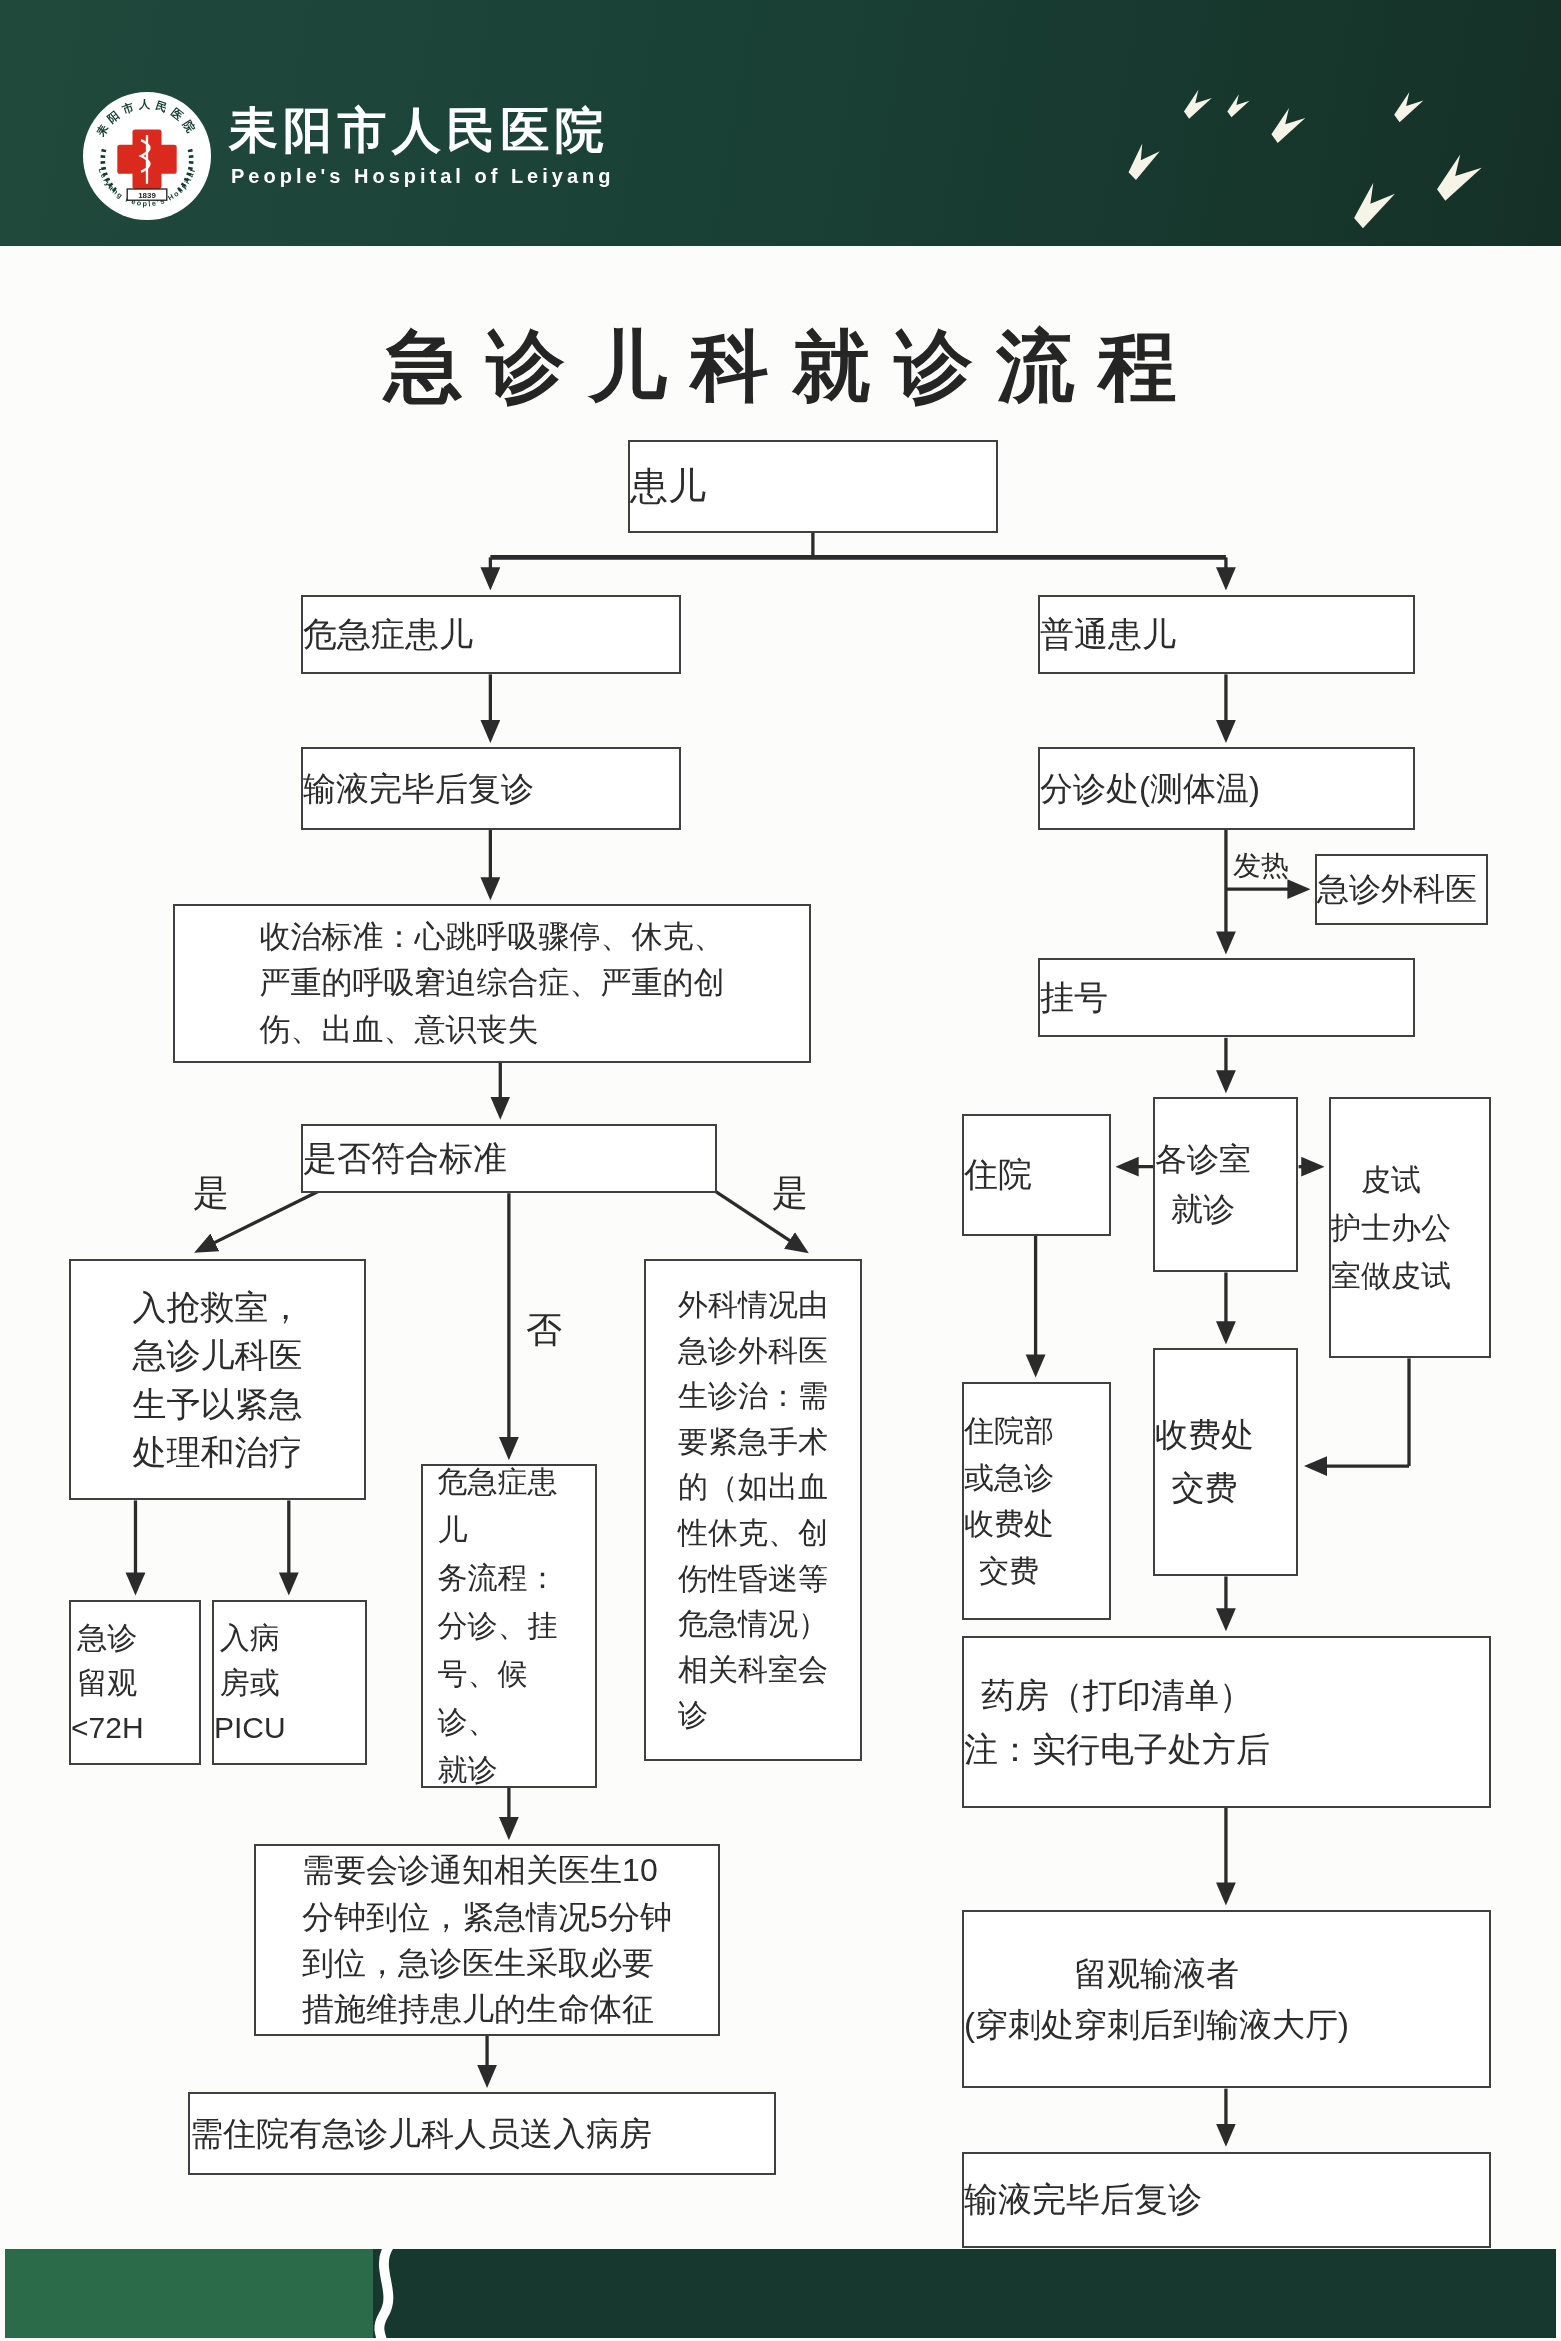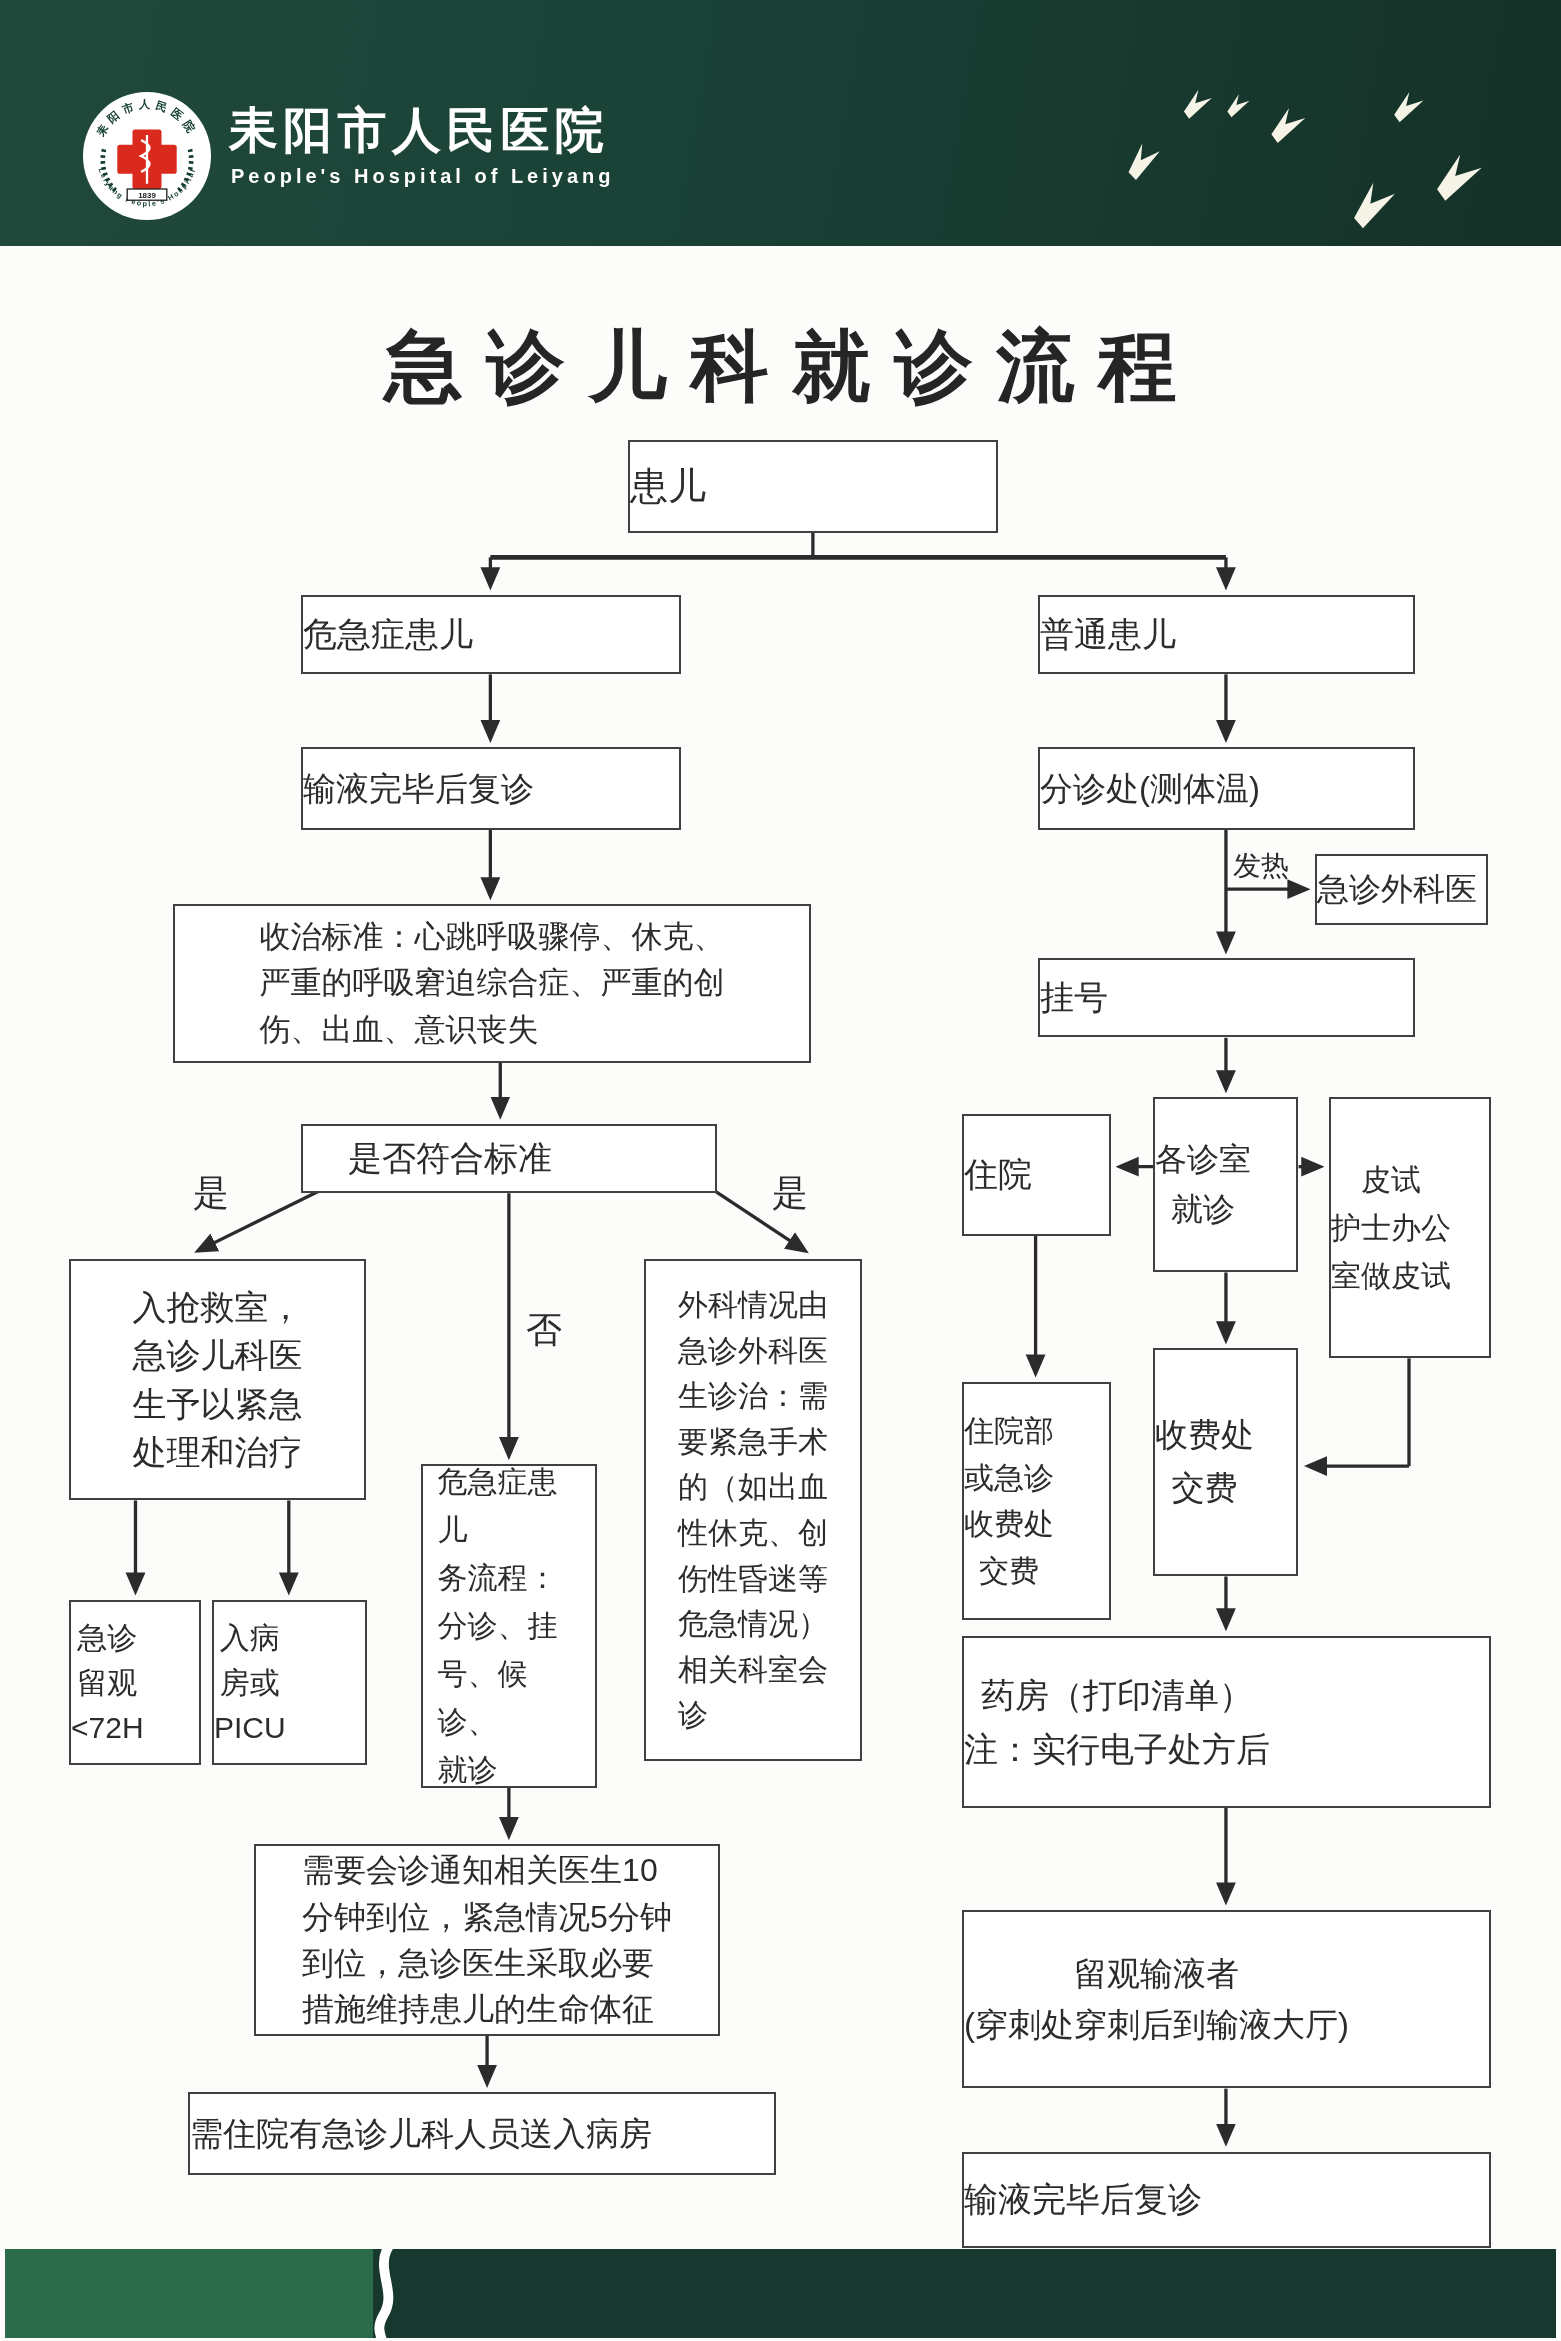--- a/index.html
+++ b/index.html
@@ -140,21 +140,21 @@
   <div class="node" style="left:301px;top:747px;width:380px;height:83px;font-size:33px;">
     <span>输液完毕后复诊</span>
     </div>
 
   <div class="node leftal" style="left:173px;top:904px;width:638px;height:159px;font-size:31px;padding:9.3px 17px;">
     <span style="line-height:1.5;">收治标准：心跳呼吸骤停、休克、
 严重的呼吸窘迫综合症、严重的创
 伤、出血、意识丧失</span>
     </div>
 
-  <div class="node" style="left:301px;top:1124px;width:416px;height:69px;font-size:34px;padding-left:45px;">
+  <div class="node" style="left:301px;top:1124px;width:416px;height:69px;font-size:34px;">
     <span>是否符合标准</span>
     </div>
 
   <div class="node leftal" style="left:69px;top:1259px;width:297px;height:241px;font-size:34px;padding:6.6px 18.5px;">
     <span style="line-height:1.42;">入抢救室，
 急诊儿科医
 生予以紧急
 处理和治疗</span>
     </div>
 

